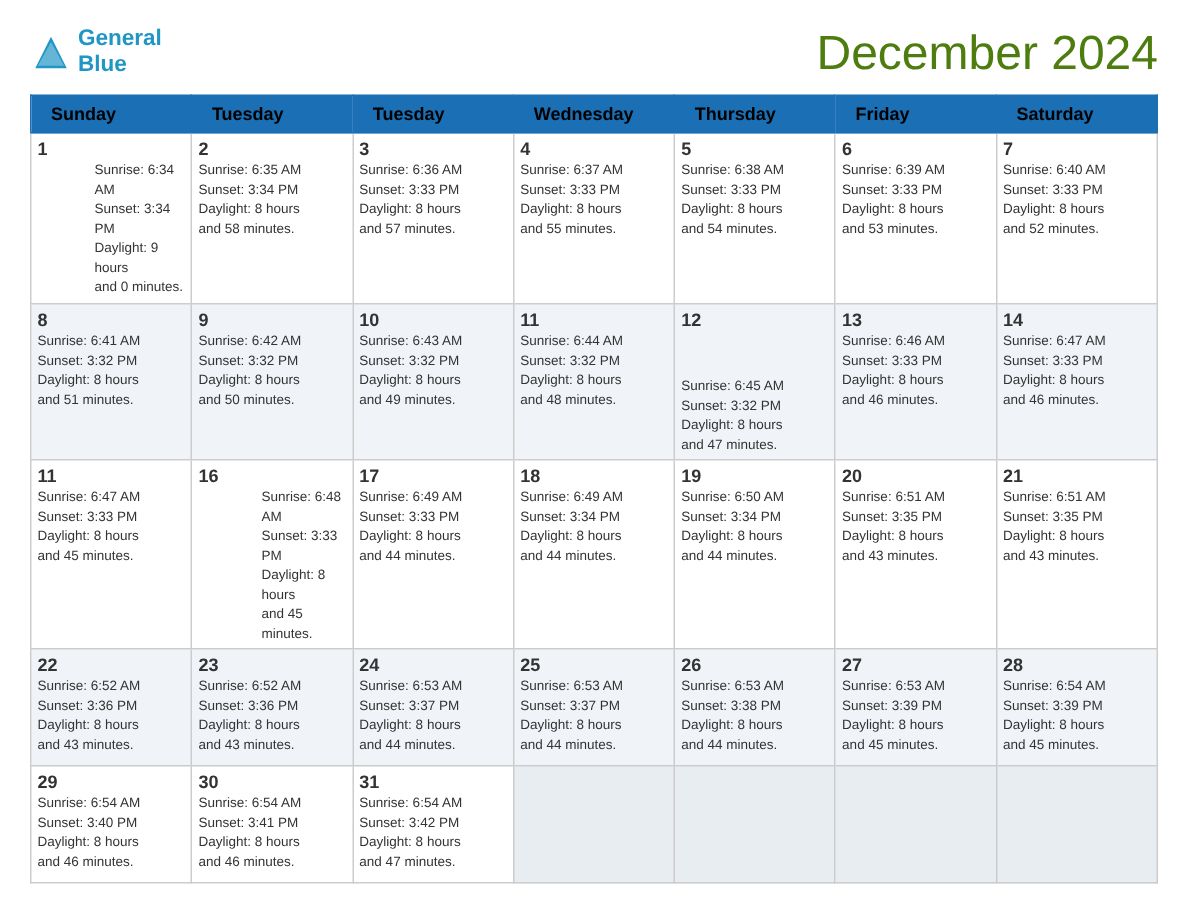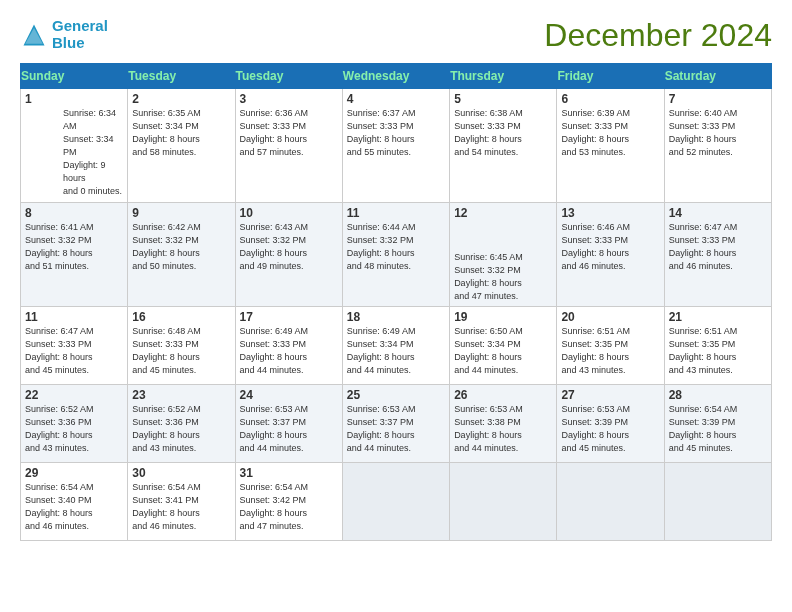--- a/index.html
+++ b/index.html
@@ -57,24 +57,24 @@
     }
     .calendar {
       flex: 1;
       border: 1px solid #ccc;
       border-collapse: collapse;
       width: 100%;
       table-layout: fixed;
     }
     .calendar th {
       background: #1a6fb5;
-      color: #86efac;
+      color: #000000;
       font-size: 12px;
       font-weight: bold;
-      padding: 5px 0;
+      padding: 5px 13px;
       text-align: left;
       border: 1px solid #1a6fb5;
     }
     .calendar td {
       border: 1px solid #ccc;
       vertical-align: top;
       padding: 3px 4px;
       font-size: 9.5px;
       color: #333;
       background: #fff;
@@ -236,21 +236,21 @@
         <tr>
           <td>
             <span class="day-num">11</span>
             <div class="day-info" style="white-space: pre-line;">Sunrise: 6:47 AM
 Sunset: 3:33 PM
 Daylight: 8 hours
 and 45 minutes.</div>
           </td>
           <td>
             <span class="day-num">16</span>
-            <div class="day-info" style="white-space: pre-line;">Sunrise: 6:48 AM
+            <div class="day-info" style="white-space: pre-line; margin-left: 42px;">Sunrise: 6:48 AM
 Sunset: 3:33 PM
 Daylight: 8 hours
 and 45 minutes.</div>
           </td>
           <td>
             <span class="day-num">17</span>
             <div class="day-info" style="white-space: pre-line;">Sunrise: 6:49 AM
 Sunset: 3:33 PM
 Daylight: 8 hours
 and 44 minutes.</div>

